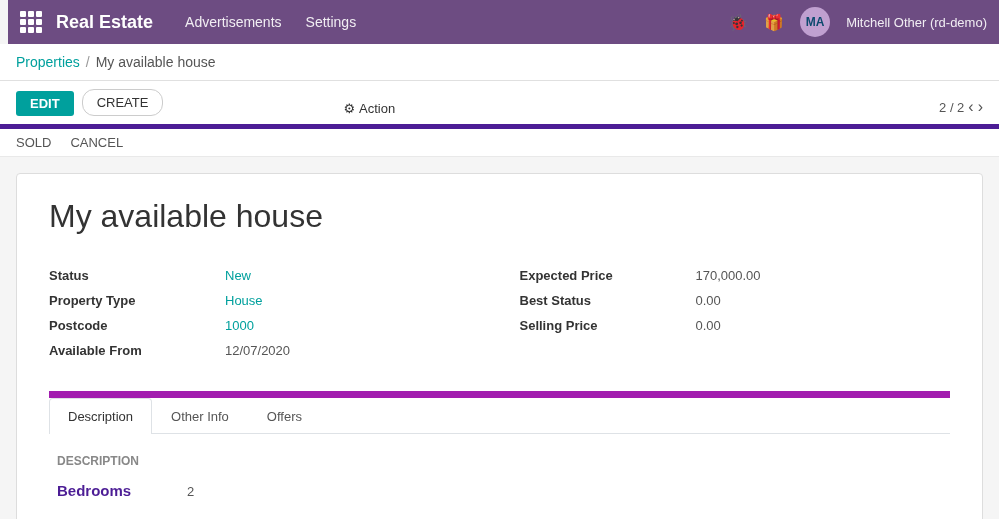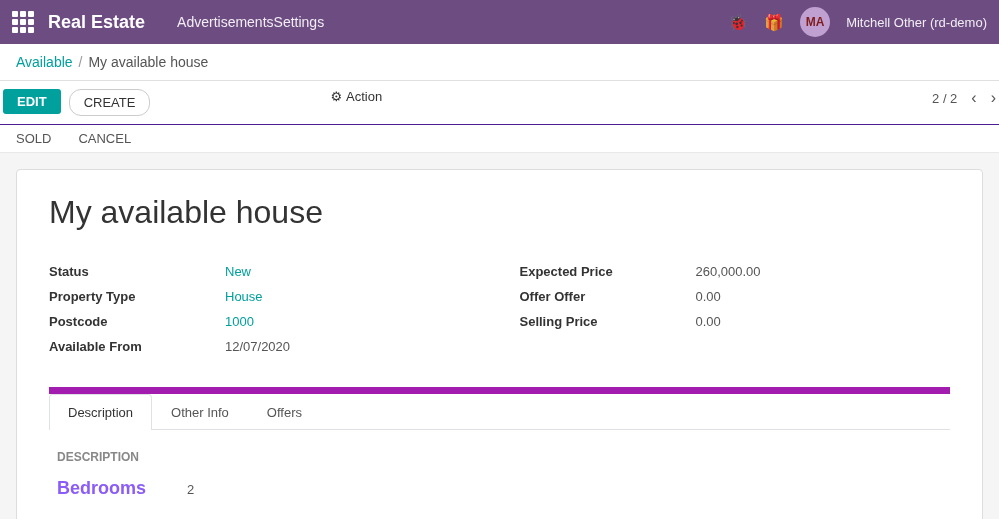--- a/index.html
+++ b/index.html
@@ -6,20 +6,21 @@
     body { font-family: 'Segoe UI', Arial, sans-serif; font-size: 14px; color: #333; background: #f5f5f5; }
 
     
     .top-nav {
       background: #6d4c82;
       display: flex;
       align-items: center;
       padding: 0 12px;
       height: 44px;
       color: white;
+      margin-left: 8px;
     }
     .top-nav-grid {
       display: grid;
       grid-template-columns: 22px;
       margin-right: 14px;
       cursor: pointer;
     }
     .grid-icon {
       display: grid;
       grid-template-columns: repeat(3, 6px);
@@ -32,20 +33,21 @@
       display: block;
     }
     .top-nav-brand {
       font-size: 18px;
       font-weight: 600;
       margin-right: 32px;
       color: white;
     }
     .top-nav-links {
       display: flex;
+      gap: 24px;
       flex: 1;
     }
     .top-nav-link {
       color: rgba(255,255,255,0.9);
       cursor: pointer;
       font-size: 14px;
     }
     .top-nav-right {
       display: flex;
       align-items: center;
@@ -59,21 +61,21 @@
     }
     .avatar {
       width: 30px;
       height: 30px;
       border-radius: 50%;
       background: #c0a0d0;
       overflow: hidden;
       display: flex;
       align-items: center;
       justify-content: center;
-      color: #7f1d1d;
+      color: #0c4a6e;
       font-size: 12px;
       font-weight: bold;
     }
     .user-name {
       color: rgba(255,255,255,0.9);
       font-size: 13px;
     }
 
     
     .breadcrumb-bar {
@@ -93,24 +95,24 @@
       margin: 0 6px;
     }
     .breadcrumb-current {
       color: #555;
       font-size: 14px;
     }
 
     
     .action-bar {
       background: white;
-      padding: 8px 3px;
-      display: flex;
-      align-items: flex-start;
-      border-bottom: 1px solid #4c1d95;
+      padding: 8px 16px;
+      display: flex;
+      align-items: flex-end;
+      border-bottom: 5px solid #4c1d95;
     }
     .btn-edit {
       background: #00a09d;
       color: white;
       border: none;
       padding: 5px 14px;
       border-radius: 3px;
       font-size: 13px;
       font-weight: 600;
       cursor: pointer;
@@ -133,39 +135,39 @@
       font-size: 13px;
       cursor: pointer;
       display: flex;
       align-items: center;
       gap: 4px;
     }
     .nav-pages {
       margin-left: auto;
       display: flex;
       align-items: center;
-      gap: 14px;
+      gap: 4px;
       color: #555;
       font-size: 13px;
     }
     .nav-arrow {
       color: #555;
       cursor: pointer;
       font-size: 16px;
       background: none;
       border: none;
     }
 
     
     .status-bar {
       background: white;
       padding: 6px 16px;
       display: flex;
       align-items: center;
-      gap: 27px;
+      gap: 19px;
       border-bottom: 1px solid #e9e9e9;
     }
     .btn-status {
       background: none;
       border: none;
       color: #555;
       font-size: 13px;
       cursor: pointer;
       font-weight: 500;
     }
@@ -253,23 +255,23 @@
       text-transform: uppercase;
       margin-bottom: 10px;
     }
     .field-row-tab {
       display: flex;
       align-items: baseline;
       padding: 4px 0;
     }
     .field-label-tab {
       font-weight: 600;
-      color: #8b5cf6;
+      color: #4c1d95;
       min-width: 130px;
-      font-size: 18px;
+      font-size: 15px;
     }
     .field-value-tab {
       color: #555;
       font-size: 13px;
     }
   </style>
 </head>
 <body>
 
 <nav class="top-nav">
@@ -293,21 +295,21 @@
   </div>
   <div class="top-nav-right">
     <span class="top-nav-icon">🐞</span>
     <span class="top-nav-icon">🎁</span>
     <div class="avatar">MA</div>
     <span class="user-name">Mitchell Other (rd-demo)</span>
   </div>
 </nav>
 
 <div class="breadcrumb-bar">
-  <span class="breadcrumb-link">Available</span>
+  <span class="breadcrumb-link">Properties</span>
   <span class="breadcrumb-sep">/</span>
   <span class="breadcrumb-current">My available house</span>
 </div>
 
 <div class="action-bar">
   <button class="btn-edit">EDIT</button>
   <button class="btn-create">CREATE</button>
   <button class="btn-action">
     <span>⚙</span>
     <span>Action</span>
@@ -349,24 +351,24 @@
         </div>
         <div class="field-row">
           <span class="field-label">Available From</span>
           <span class="field-value plain">12/07/2020</span>
         </div>
       </div>
 
       <div>
         <div class="field-row">
           <span class="field-label">Expected Price</span>
-          <span class="field-value plain">260,000.00</span>
-        </div>
-        <div class="field-row">
-          <span class="field-label">Offer Offer</span>
+          <span class="field-value plain">170,000.00</span>
+        </div>
+        <div class="field-row">
+          <span class="field-label">Best Status</span>
           <span class="field-value plain">0.00</span>
         </div>
         <div class="field-row">
           <span class="field-label">Selling Price</span>
           <span class="field-value plain">0.00</span>
         </div>
       </div>
     </div>
 
     <div class="tabs-container">

